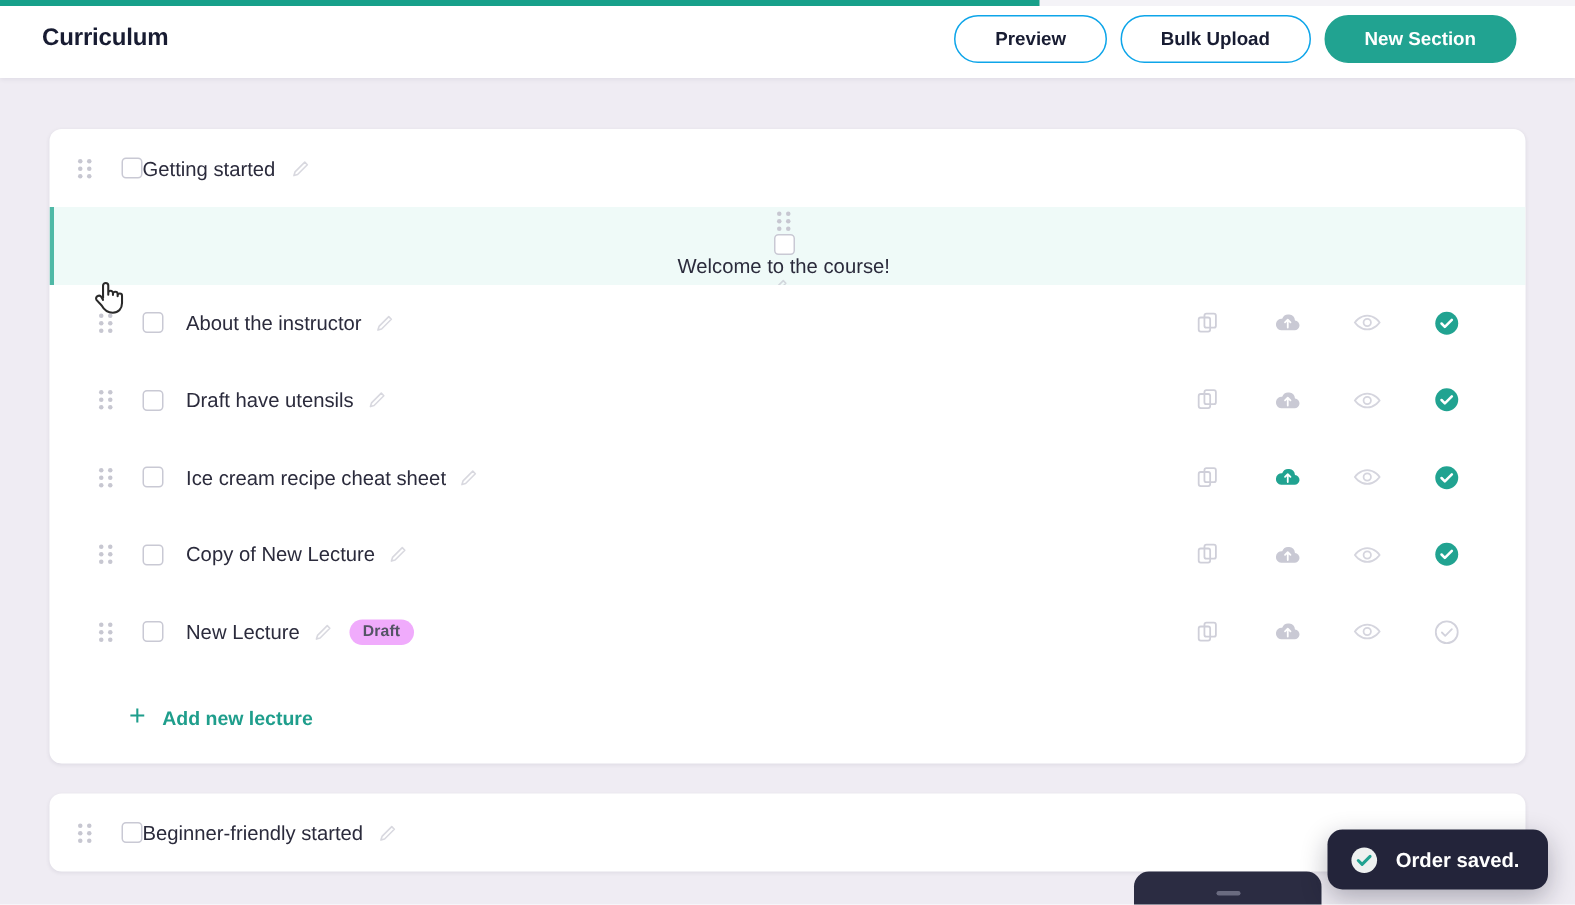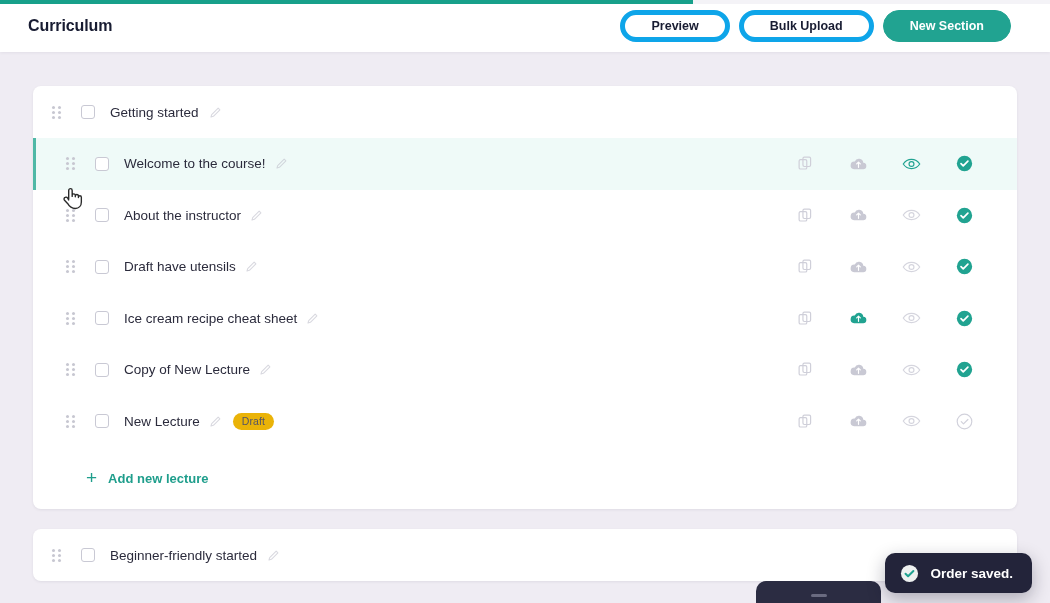--- a/index.html
+++ b/index.html
@@ -62,21 +62,21 @@
     font-size: 12.5px;
     font-weight: bold;
     display: flex;
     align-items: center;
     justify-content: center;
     cursor: pointer;
     white-space: nowrap;
   }
   .btn-outline {
     background: #ffffff;
-    border: 5px solid #0ea5e9;
+    border: 1px solid #0ea5e9;
     color: #181c32;
     padding: 0 26px;
   }
   .btn-primary {
     background: #21a391;
     border: 1px solid #21a391;
     color: #ffffff;
     padding: 0 26px;
     text-align: right;
   }
@@ -157,43 +157,44 @@
     height: 51.5px;
     display: flex;
     align-items: center;
     padding-left: 14px;
     padding-right: 34px;
     position: relative;
     background: #ffffff;
   }
   .lecture.active {
     background: #effaf8;
+    flex-direction: column;
   }
   .lecture.active::before {
     content: "";
     position: absolute;
     left: 0; top: 0; bottom: 0;
     width: 3px;
     background: #4fb8a6;
   }
   .lecture .drag { margin-left: 14px; }
   .lecture .cbox  { margin-left: 16px; }
   .lecture .row-label { margin-left: 15px; }
   .lecture .pencil { margin-left: 9px; }
 
   .section-head .cbox { margin-left: 16px; }
-  .section-head .row-label { margin-left: 15px; }
+  .section-head .row-label { margin-left: 0; }
   .section-head .pencil { margin-left: 10px; }
 
   .badge {
     margin-left: 11px;
-    background: #eab308;
+    background: #f0abfc;
     color: #545465;
     font-size: 10.5px;
-    font-weight: normal;
+    font-weight: bold;
     border-radius: 9px;
     padding: 2.5px 9px 3px;
     letter-spacing: .1px;
   }
 
   
   .actions {
     margin-left: auto;
     display: flex;
     align-items: center;

